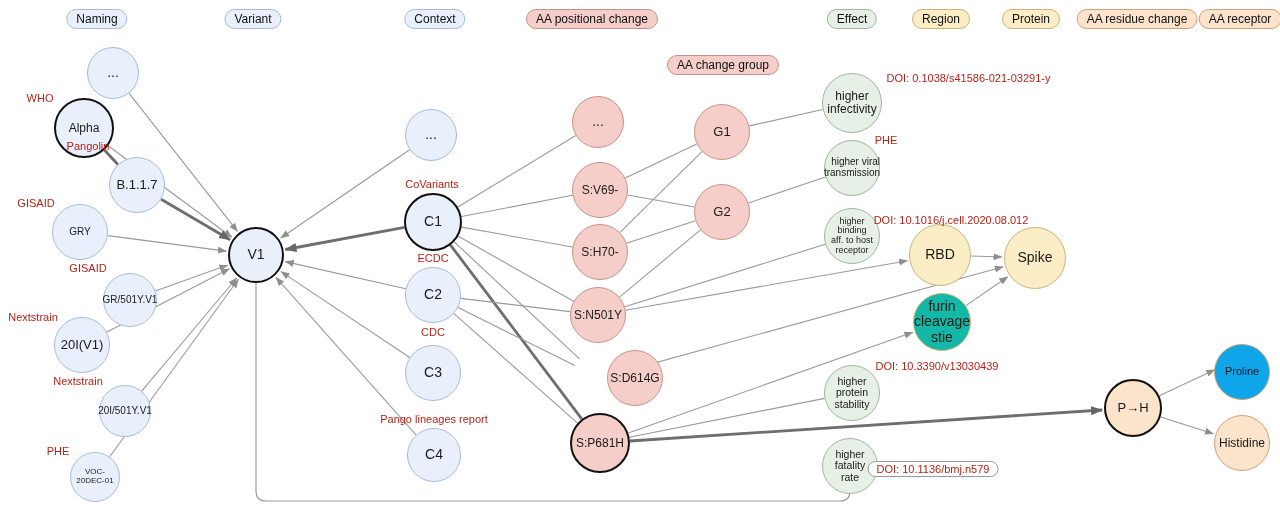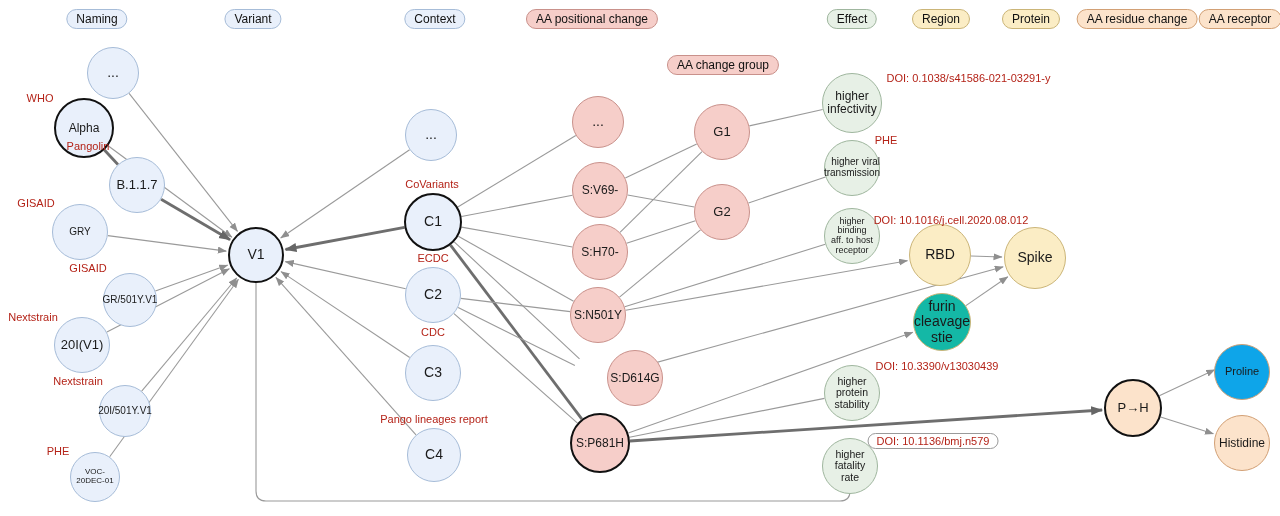--- a/index.html
+++ b/index.html
@@ -13,21 +13,21 @@
   }
   .pill{
     position:absolute;top:9px;transform:translateX(-50%);
     font-size:12px;padding:2px 9px;border-radius:10px;border:1px solid;
     white-space:nowrap;z-index:3;color:#111;
   }
   .annotation{
     position:absolute;transform:translate(-50%,-50%);
     font-size:11px;white-space:nowrap;z-index:3;
   }
-  .annotation.outlined{border:1px solid #9a9a9a;background:#fff;border-radius:9px;padding:1px 8px;}
+  .annotation.outlined{border:1px solid #9a9a9a;background:#fff;border-radius:9px;padding:1px 8px;margin-top:28px;}
 </style>
 </head>
 <body>
 
 <div id="stage">
   <svg id="edges" width="1280" height="516" viewBox="0 0 1280 516">
     <defs>
       <marker id="arr-thin" markerUnits="userSpaceOnUse" markerWidth="10" markerHeight="8" refX="8.5" refY="3.5" orient="auto">
         <path d="M0,0 L9,3.5 L0,7 Z" fill="#8F8F8F"></path>
       </marker>

